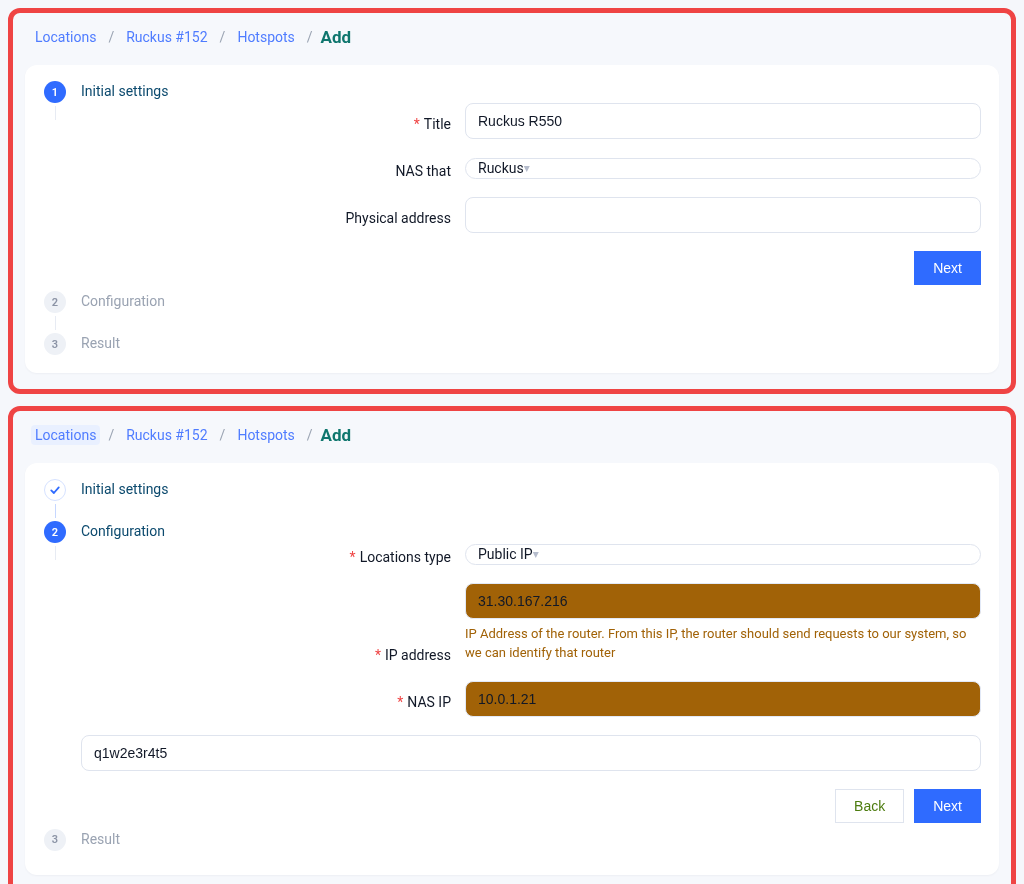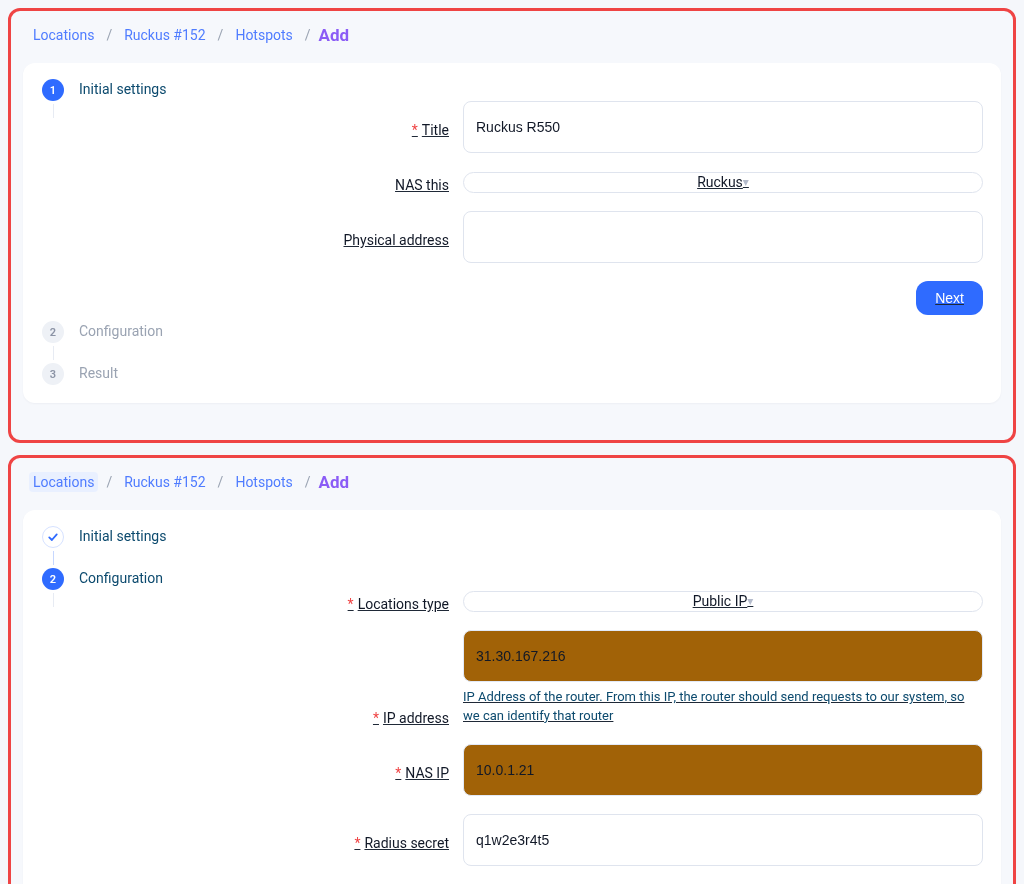--- a/index.html
+++ b/index.html
@@ -5,24 +5,24 @@
   * { box-sizing: border-box; margin: 0; padding: 0; }
   body {
     font-family: -apple-system, BlinkMacSystemFont, "Segoe UI", Roboto, "Helvetica Neue", Arial, sans-serif;
     background: #f5f7fb;
     font-size: 14px;
     color: #1f2937;
     padding: 8px;
   }
   .panel {
     background: #f6f8fc;
-    border: 3px solid #ef4444;
+    border: 5px solid #ef4444;
     border-radius: 12px;
     margin-bottom: 12px;
-    padding-bottom: 25px;
+    padding-bottom: 4px;
   }
   .breadcrumb {
     display: flex;
     align-items: center;
     gap: 8px;
     padding: 14px 18px 10px 18px;
     font-size: 14px;
   }
   .breadcrumb a {
     color: #4f7cff;
@@ -32,21 +32,21 @@
   }
   .breadcrumb a.hl {
     background: #e9f0ff;
   }
   .breadcrumb .sep {
     color: #9aa3b2;
   }
   .breadcrumb .current {
     font-weight: 700;
     font-size: 17px;
-    color: #8b5cf6;
+    color: #0f766e;
   }
   .card {
     background: #fff;
     border-radius: 12px;
     margin: 8px 12px 12px 12px;
     padding: 16px 18px 18px 18px;
     box-shadow: 0 1px 2px rgba(16,24,40,.04);
   }
   .steps { }
   .step-row {
@@ -63,47 +63,47 @@
     flex-shrink:0;
   }
   .step-bullet.active { background:#2f6bff; color:#fff; }
   .step-bullet.done   { background:#fff; color:#2f6bff; border:1px solid #d6e2ff; }
   .step-bullet.idle   { background:#eef1f6; color:#8b93a5; }
   .step-line { width:1px; flex:1; background:#e7ebf3; margin-top:3px; margin-bottom:3px; min-height:14px;}
   .step-line.blue { background:#c6d7ff; }
   .step-title { font-size: 14px; color:#0c4a6e; padding-top:2px; }
   .step-title.muted { color:#9aa3b2; }
   .step-body { flex:1; }
-  .form { margin-top: 4px; text-decoration: underline; }
+  .form { margin-top: 4px; }
   .form-row {
     display:flex; align-items:center; gap:14px;
     margin-bottom: 18px;
   }
   .form-row.top { align-items:flex-end; }
   .form-label {
     width: 370px; text-align:right; font-size:14px; color:#111827;
     padding-top:6px;
   }
   .form-label .req { color:#ef4444; margin-right:4px; }
   .form-control { flex:1; }
   .input {
-    width:100%; height:52px; border:1px solid #dfe4ee; border-radius:8px;
+    width:100%; height:36px; border:1px solid #dfe4ee; border-radius:8px;
     padding: 0 12px; font-size:14px; color:#111827; background:#fff; outline:none;
   }
   .input.ro { background:#a16207; color:#111827; border-color:#e2e9f7; }
   .select {
     width:100%; height:21px; border:1px solid #dfe4ee; border-radius:16px;
     padding: 0 12px; font-size:14px; color:#111827; background:#fff;
-    display:flex; align-items:center; justify-content:center; cursor:pointer;
+    display:flex; align-items:center; justify-content:flex-start; cursor:pointer;
   }
   .chev { color:#b5bccc; font-size:12px; }
-  .help { color:#0c4a6e; font-size:13px; margin-top:6px; line-height:1.45; max-width: 540px;}
+  .help { color:#a16207; font-size:13px; margin-top:6px; line-height:1.45; max-width: 540px;}
   .btn-row { display:flex; justify-content:flex-end; gap:10px; margin-top: 8px; }
   .btn {
-    height:34px; padding:0 18px; border-radius:12px; font-size:14px; cursor:pointer;
+    height:34px; padding:0 18px; border-radius:0; font-size:14px; cursor:pointer;
     display:inline-flex; align-items:center; justify-content:center; border:1px solid transparent;
   }
   .btn.primary { background:#2f6bff; color:#fff; }
   .btn.ghost { background:#fff; color:#4d7c0f; border-color:#dfe4ee; }
   .spacer-after-form { height: 6px; }
   .step-gap { height: 10px; }
   .small-gap { height: 4px; }
   .check-svg { width:12px; height:12px; stroke:#2f6bff; fill:none; stroke-width:2.4; stroke-linecap:round; stroke-linejoin:round;}
 </style>
 </head>
@@ -136,21 +136,21 @@
               <div class="form-label">
                 <span class="req">*</span><span>Title</span>
               </div>
               <div class="form-control">
                 <input class="input" type="text" value="Ruckus R550" style="">
               </div>
             </div>
 
             <div class="form-row">
               <div class="form-label">
-                <span>NAS this</span>
+                <span>NAS that</span>
               </div>
               <div class="form-control">
                 <div class="select">
                   <span>Ruckus</span>
                   <span class="chev">▾</span>
                 </div>
               </div>
             </div>
 
             <div class="form-row">
@@ -258,23 +258,20 @@
             <div class="form-row">
               <div class="form-label">
                 <span class="req">*</span><span>NAS IP</span>
               </div>
               <div class="form-control">
                 <input class="input ro" type="text" readonly="" value="10.0.1.21" style="">
               </div>
             </div>
 
             <div class="form-row">
-              <div class="form-label">
-                <span class="req">*</span><span>Radius secret</span>
-              </div>
               <div class="form-control">
                 <input class="input" type="text" value="q1w2e3r4t5" style="">
               </div>
             </div>
 
             <div class="btn-row">
               <button class="btn ghost">Back</button>
               <button class="btn primary">Next</button>
             </div>
           </div>

